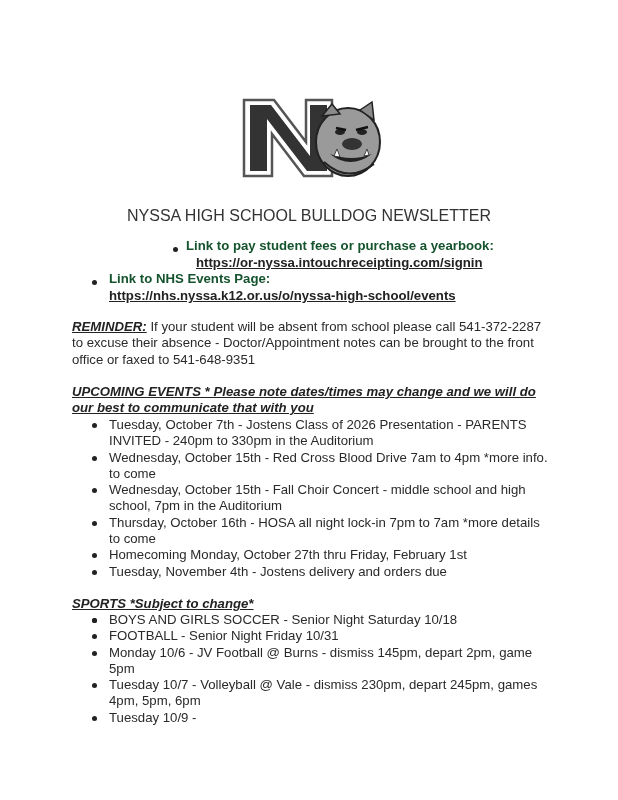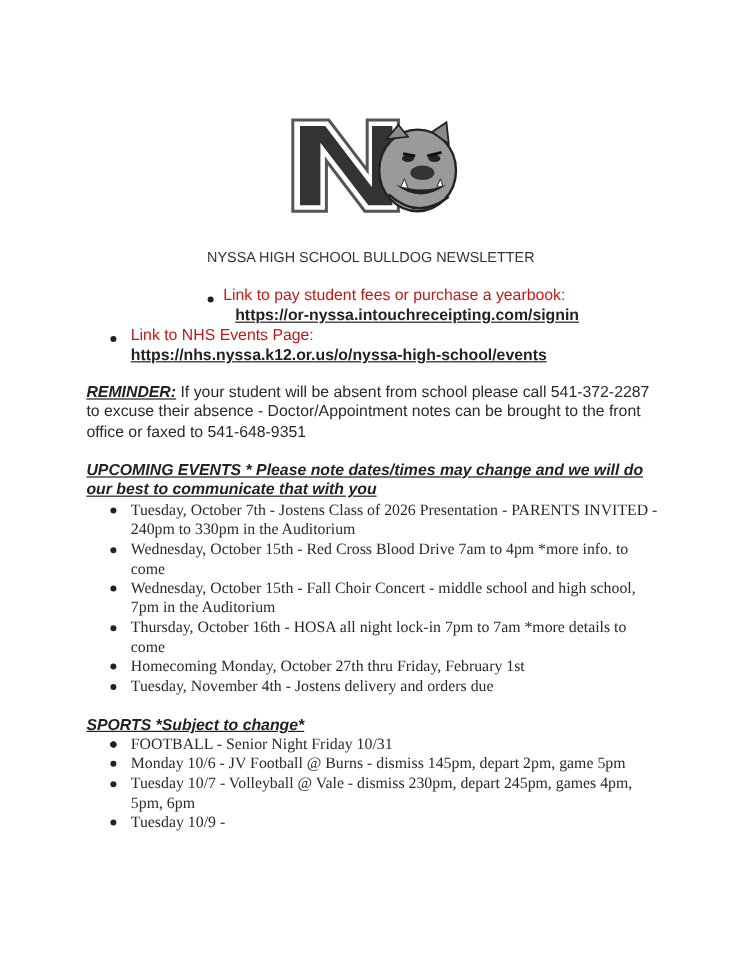--- a/index.html
+++ b/index.html
@@ -1,26 +1,26 @@
 <!DOCTYPE html>
 <html><head>
 <meta charset="utf-8">
 <style>
   html, body { margin: 0; padding: 0; background: #ffffff; }
   body { width: 618px; height: 800px; position: relative; overflow: hidden;
          font-family: "Liberation Sans", sans-serif; color: #2a2a2a; font-size: 13.2px; }
   .abs { position: absolute; white-space: nowrap; }
   #logo { position: absolute; left: 240px; top: 92px; width: 145px; height: 92px; }
-  .title { left: 0; width: 618px; text-align: center; top: 207px; font-size: 12px; color: #333; }
-  .bold { font-weight: normal; color: #b91c1c; }
+  .title { left: 0; width: 618px; text-align: center; top: 207px; font-size: 16px; color: #333; }
+  .bold { font-weight: bold; color: #14532d; }
   .link { text-decoration: underline; font-weight: bold; color: #222; }
   .bul { position: absolute; width: 5px; height: 5px; border-radius: 50%; background: #222; }
   .head { font-weight: bold; font-style: italic; text-decoration: underline; color: #222; }
   .para { position: absolute; left: 72px; width: 480px; line-height: 16.3px; white-space: normal; }
-  ul.list { position: absolute; left: 72px; margin: 0; padding: 0; list-style: none; width: 480px; font-family: Liberation Serif, serif; }
+  ul.list { position: absolute; left: 72px; margin: 0; padding: 0; list-style: none; width: 480px; }
   ul.list li { position: relative; padding-left: 37px; line-height: 16.3px; }
   ul.list li .dot { position: absolute; left: 20px; top: 6px; width: 5px; height: 5px; border-radius: 50%; background: #222; }
 </style>
 </head>
 <body>
 
 <div id="logo">
   <svg width="145" height="92" viewBox="0 0 145 92">
 
     <path d="M4 8 H34 L66 50 V8 H92 V84 H64 L32 42 V84 H4 Z" fill="#fff" stroke="#555" stroke-width="2.5"></path>
@@ -57,18 +57,18 @@
   <li><span class="dot"></span><span>Wednesday, October 15th - Red Cross Blood Drive 7am to 4pm *more info. to come</span></li>
   <li><span class="dot"></span><span>Wednesday, October 15th - Fall Choir Concert - middle school and high school, 7pm in the Auditorium</span></li>
   <li><span class="dot"></span><span>Thursday, October 16th - HOSA all night lock-in 7pm to 7am *more details to come</span></li>
   <li><span class="dot"></span><span>Homecoming Monday, October 27th thru Friday, February 1st</span></li>
   <li><span class="dot"></span><span>Tuesday, November 4th - Jostens delivery and orders due</span></li>
 </ul>
 
 <div class="para head" style="top:596px;">SPORTS *Subject to change*</div>
 <ul class="list" style="top:612px;">
   <li><span class="dot"></span></li>
-  <li><span class="dot"></span></li>
+  <li><span class="dot"></span><span>BOYS AND GIRLS SOCCER - Senior Night Saturday 10/18</span></li>
   <li><span class="dot"></span><span>FOOTBALL - Senior Night Friday 10/31</span></li>
   <li><span class="dot"></span><span>Monday 10/6 - JV Football @ Burns - dismiss 145pm, depart 2pm, game 5pm</span></li>
   <li><span class="dot"></span><span>Tuesday 10/7 - Volleyball @ Vale - dismiss 230pm, depart 245pm, games 4pm, 5pm, 6pm</span></li>
   <li><span class="dot"></span><span>Tuesday 10/9 -</span></li>
 </ul>
 
 </body></html>

